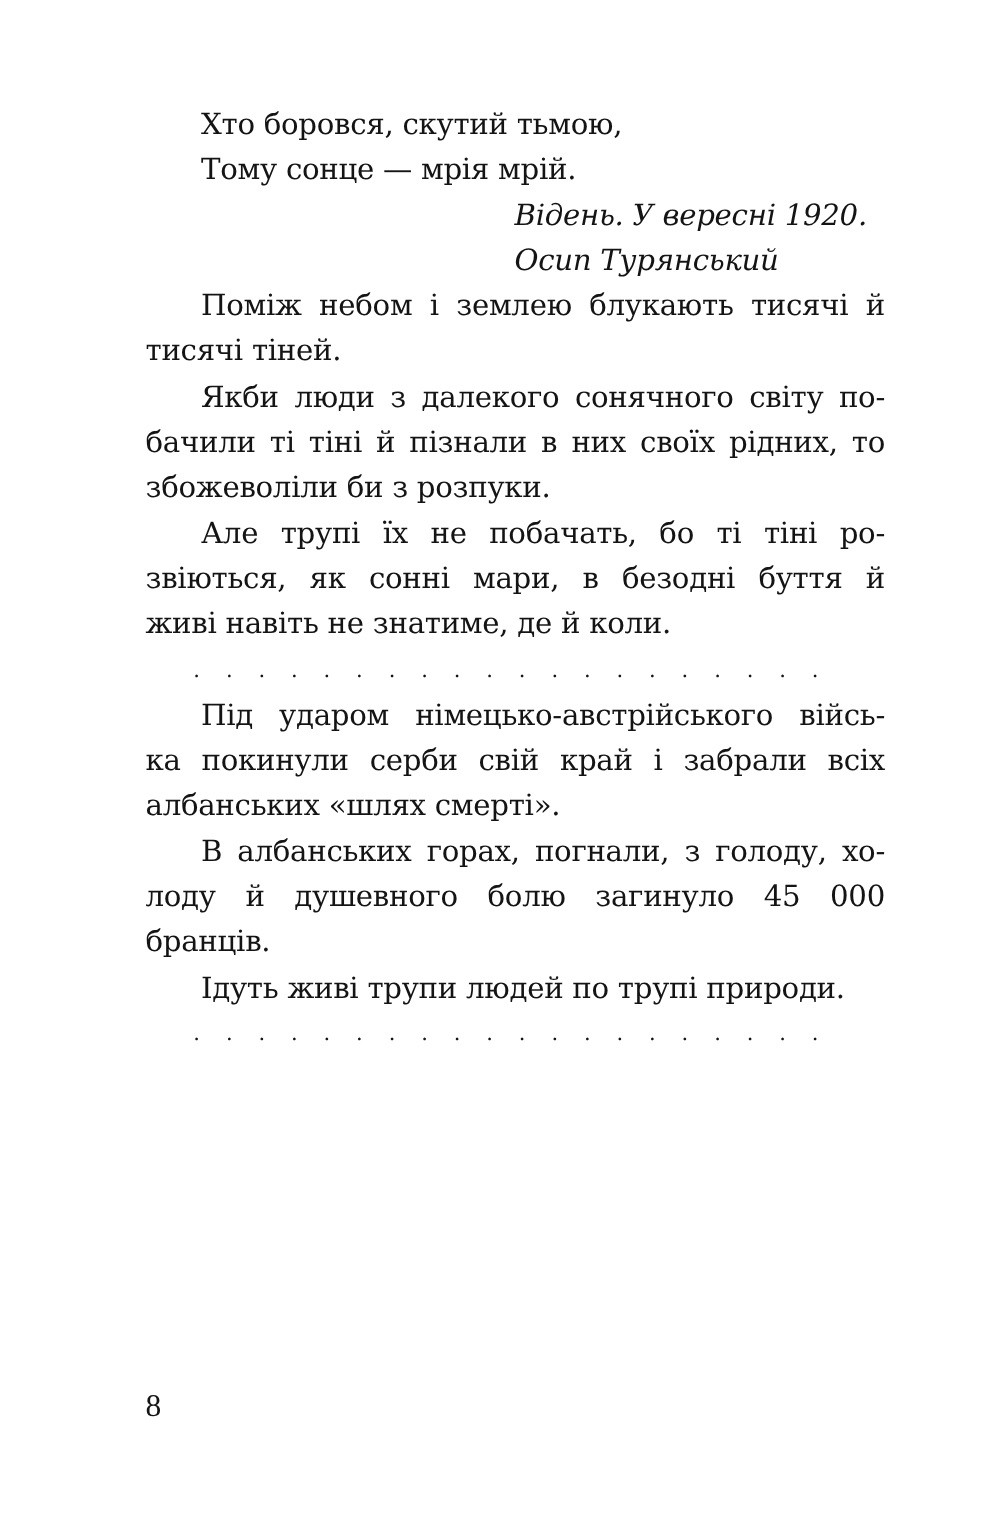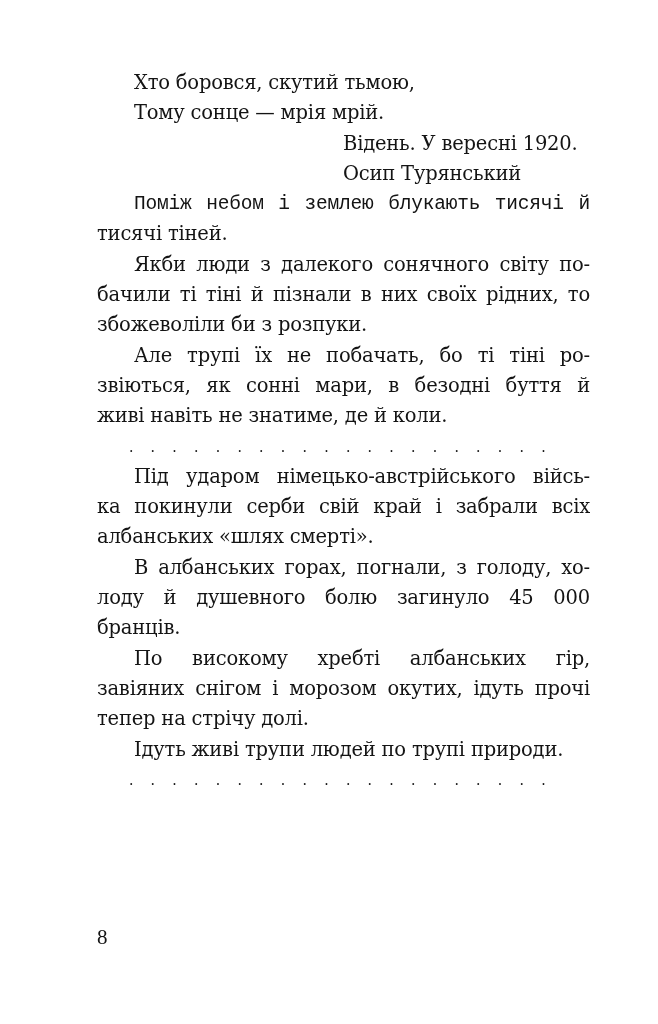--- a/index.html
+++ b/index.html
@@ -25,20 +25,21 @@
       font-size: 19.5px;
       line-height: 30.3px;
       height: 30.3px;
       white-space: nowrap;
       letter-spacing: -0.2px;
     }
     .poem-line {
       padding-left: 37px;
     }
     .attribution {
+      font-style: italic;
       padding-left: 246px;
     }
     .separator {
       height: 30.3px;
       line-height: 30.3px;
       text-align: center;
       font-size: 14px;
       letter-spacing: 6.4px;
       padding-left: 2px;
       box-sizing: border-box;
@@ -89,25 +90,20 @@
     <div class="line jl">ка покинули серби свій край і забрали всіх</div>
     <div class="line">албанських «шлях смерті».</div>
   </div>
 
   <div>
     <div class="line jl ind">В албанських горах, погнали, з голоду, хо-</div>
     <div class="line jl">лоду й душевного болю загинуло 45 000</div>
     <div class="line">бранців.</div>
   </div>
 
-  <div>
-    <div class="line jl ind">По високому хребті албанських гір,</div>
-    <div class="line jl">завіяних снігом і морозом окутих, ідуть прочі</div>
-    <div class="line">тепер на стрічу долі.</div>
-  </div>
 
   <div>
     <div class="line" style="padding-left:37px;">Ідуть живі трупи людей по трупі природи.</div>
   </div>
 
   <div class="separator">. . . . . . . . . . . . . . . . . . . .</div>
 
 </div>
 
 <div class="page-number">8</div>
@@ -120,15 +116,14 @@
     white-space: normal;
     overflow: hidden;
   }
   .jl.ind { padding-left: 37px; }
   .jline {
     display: block;
     width: 100%;
     text-align: justify;
     text-align-last: justify;
     white-space: normal;
-    font-family: Liberation Mono, monospace;
   }
 </style>
 
 </body></html>

